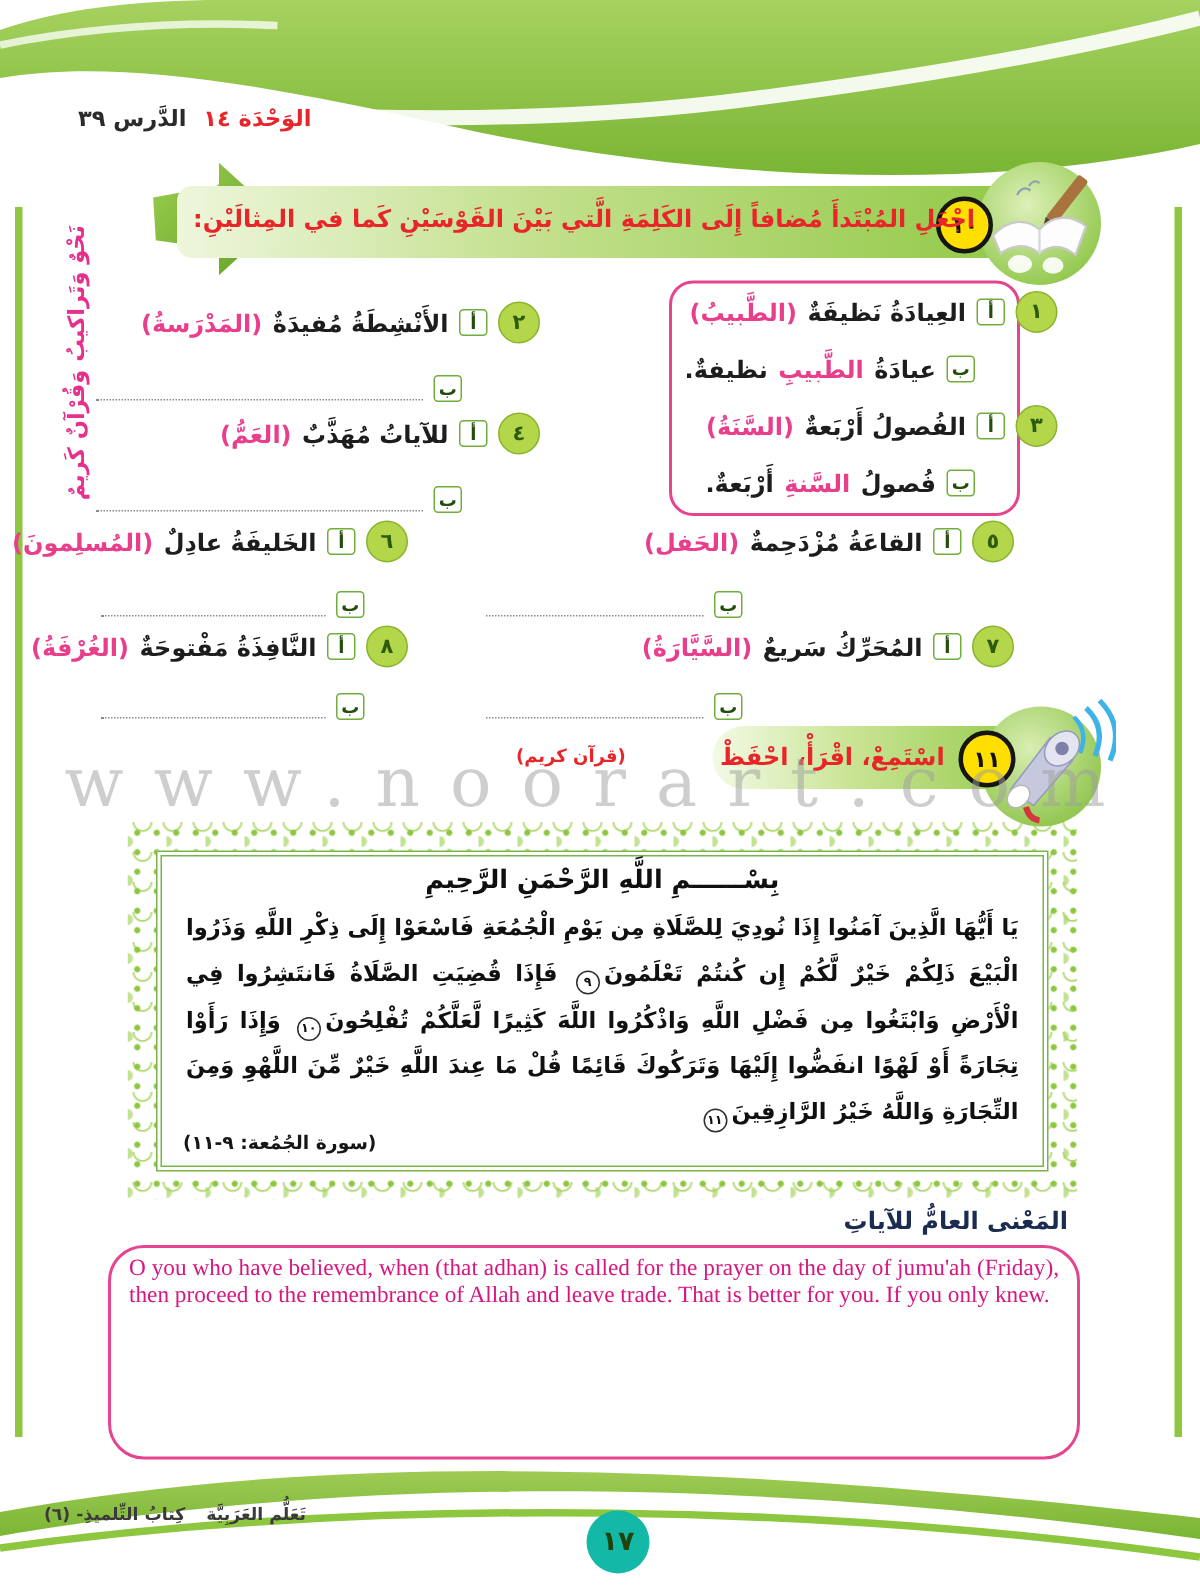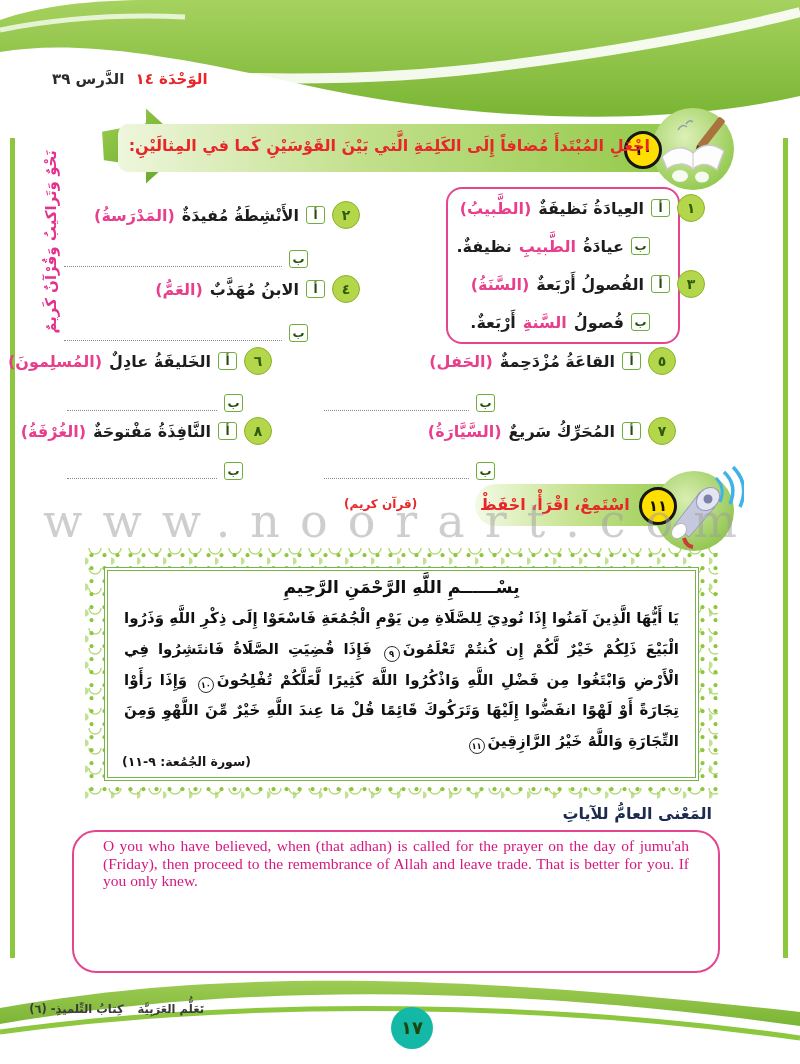--- a/index.html
+++ b/index.html
@@ -62,21 +62,21 @@
     padding:4px 16px 8px;box-sizing:border-box;}
   .bismillah{text-align:center;font-weight:bold;font-size:17px;margin:2px 0 6px;color:#101010;direction:rtl;}
   .verses{direction:rtl;text-align:justify;font-weight:bold;font-size:15px;line-height:2.05;color:#101010;}
   .ayah{display:inline-block;width:16px;height:16px;border:1.3px solid #2f2f2f;border-radius:50%;
     font-size:8.5px;line-height:15px;text-align:center;vertical-align:-3px;margin:0 3px;font-weight:bold;box-sizing:border-box;}
   .surahref{position:absolute;left:14px;bottom:8px;font-size:12.5px;font-weight:bold;direction:rtl;color:#161616;}
   .meaning-label{position:absolute;right:88px;top:804px;z-index:3;direction:rtl;
     font-size:16px;font-weight:bold;color:#1c2b50;}
   .trans-box{position:absolute;left:72px;top:830px;width:648px;height:143px;z-index:3;
     border:2.5px solid #e5458f;border-radius:24px;background:#fff;box-sizing:border-box;
-    padding:5px 29px;color:#d6177f;font-family:"Liberation Serif",serif;
+    padding:5px 12px;color:#d6177f;font-family:"Liberation Serif",serif;
     font-size:15.5px;line-height:17.6px;text-align:justify;}
   .trans-box p{margin:0;}
   .page-circle{position:absolute;left:391px;top:1007px;width:42px;height:42px;z-index:4;
     border-radius:50%;background:#14b8a6;color:#21430b;font-size:18px;font-weight:bold;
     line-height:42px;text-align:center;}
   .footer-meta{position:absolute;right:596px;top:1002px;z-index:4;display:flex;direction:rtl;
     gap:14px;font-size:11.5px;font-weight:bold;color:#3a3a3a;white-space:nowrap;}
 </style>
 </head>
 <body>
@@ -173,21 +173,21 @@
   <span class="xp">(المَدْرَسةُ)</span>
 </div>
 <div class="xrow" style="top:244px;right:492px;">
   <span class="lb">ب</span>
   <span class="dotline" style="width:218px;"></span>
 </div>
 
 <div class="xrow" style="top:274px;right:440px;">
   <span class="numc">٤</span>
   <span class="lb">أ</span>
-  <span class="xt">الابنُ مُهَذَّبٌ</span>
+  <span class="xt">للآياتُ مُهَذَّبٌ</span>
   <span class="xp">(العَمُّ)</span>
 </div>
 <div class="xrow" style="top:318px;right:492px;">
   <span class="lb">ب</span>
   <span class="dotline" style="width:218px;"></span>
 </div>
 
 <div class="xrow" style="top:346px;right:124px;">
   <span class="numc">٥</span>
   <span class="lb">أ</span>

